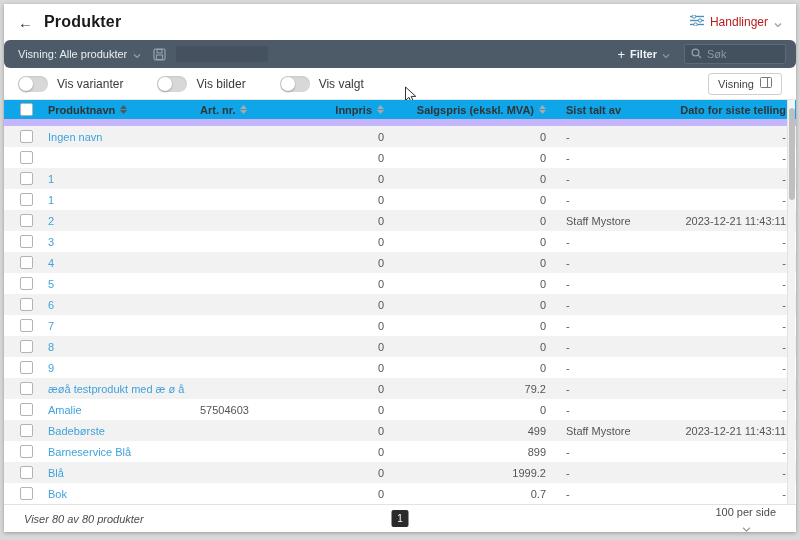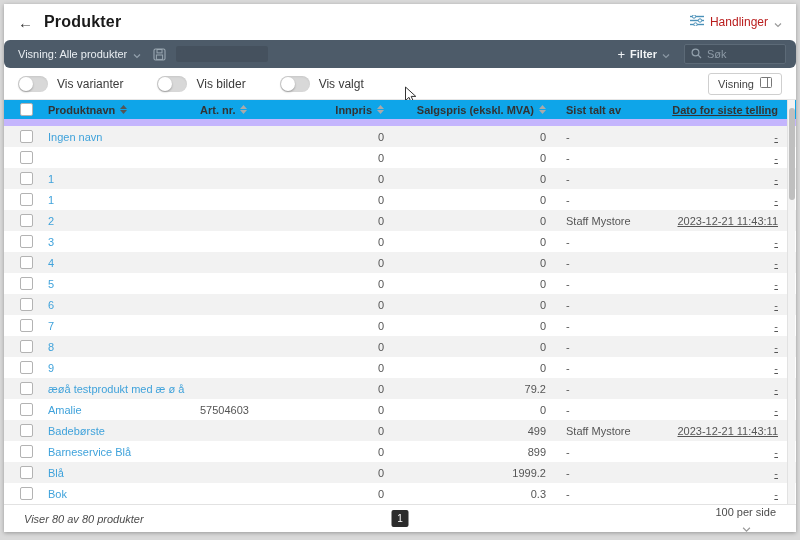--- a/index.html
+++ b/index.html
@@ -59,21 +59,21 @@
     display:grid;
     grid-template-columns:44px 152px 120px 70px 162px 96px 1fr;
     align-items:center;
   }
   .thead { height:26px; border-bottom:7px solid #c4b5fd; background:#0ea5e9; }
   .th { font-size:11px; font-weight:bold; color:#333; display:flex; align-items:center; gap:5px; }
   .th.r, .td.r { justify-content:flex-end; text-align:right; }
   .td.r { padding-right:6px; }
   .th.r { padding-right:6px; }
   .th.pad-l, .td.pad-l { padding-left:14px; }
-  .th.last, .td.last { padding-right:18px;text-decoration:underline; }
+  .th.last, .td.last { padding-right:10px; }
   .cell-check { display:flex; justify-content:center; }
   input[type=checkbox] {
     appearance:none; -webkit-appearance:none; width:13px; height:13px;
     border:1px solid #b3b3b3; border-radius:2px; background:#fff; cursor:pointer; margin:0;
   }
   .sort { display:flex; flex-direction:column; line-height:0; gap:1px; }
   .sort svg { display:block; }
   .tr { height:21px; font-size:11px; color:#555; }
   .tr.odd { background:#f2f2f2; }
   .tr.even { background:#fff; }
@@ -442,21 +442,21 @@
           <div class="td pad-l">-</div>
           <div class="td r last">-</div>
         </div>
         <div class="tr even">
           <div class="cell-check">
             <input type="checkbox" style="">
           </div>
           <div class="td name"><a>Bok</a></div>
           <div class="td"></div>
           <div class="td r">0</div>
-          <div class="td r">0.3</div>
+          <div class="td r">0.7</div>
           <div class="td pad-l">-</div>
           <div class="td r last">-</div>
         </div>
       </div>
     <div class="vscroll">
       <div class="thumb"></div>
     </div>
   </div>
 
   <div class="pagefoot">

